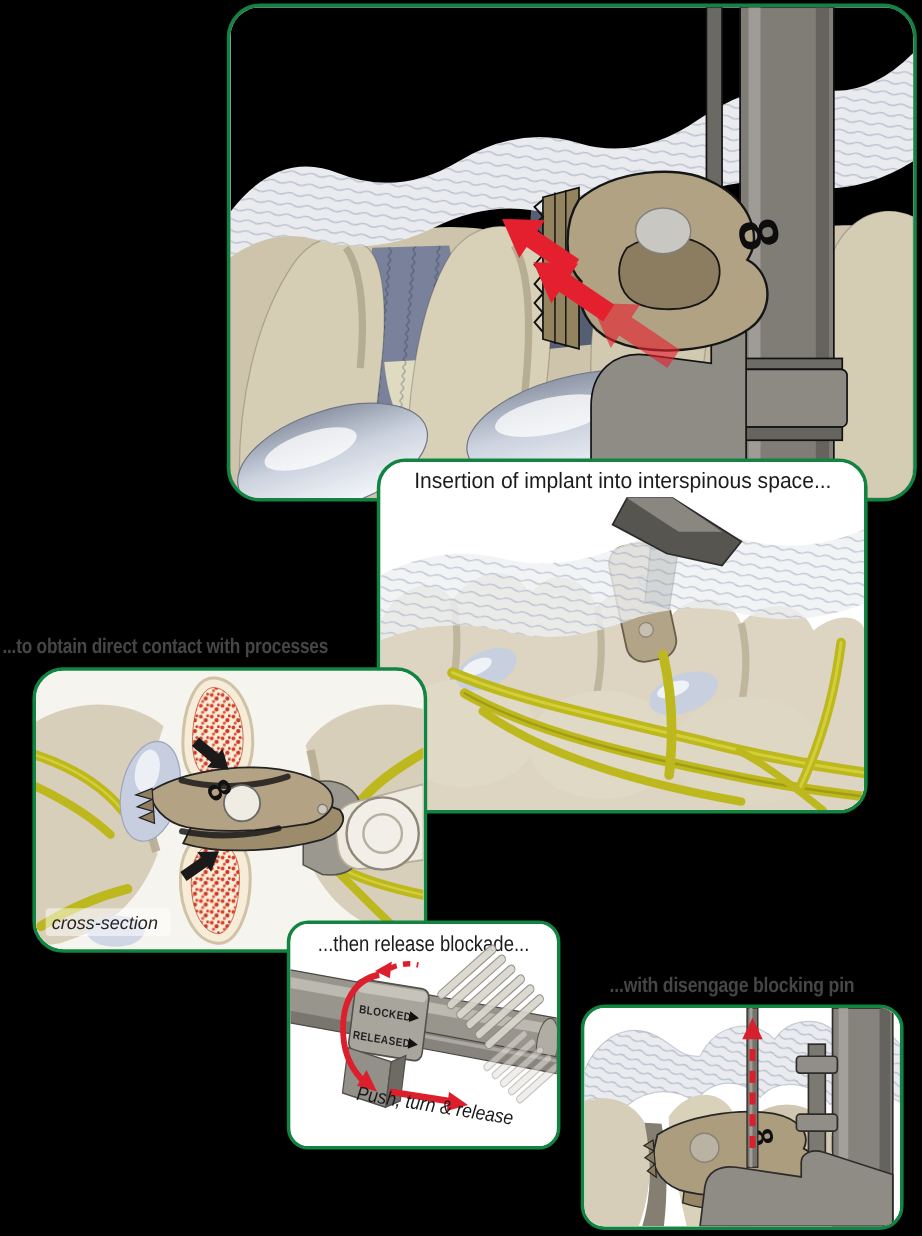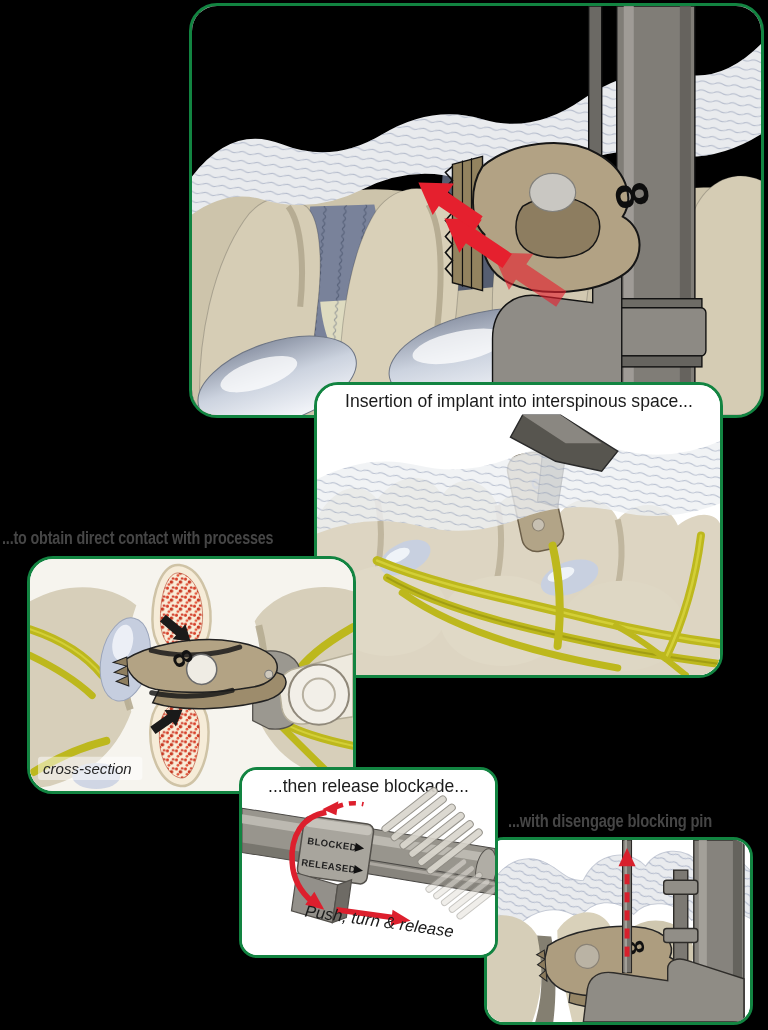--- a/index.html
+++ b/index.html
@@ -9,21 +9,21 @@
   }
   .panel{
     position:absolute;background:#fff;border:3.5px solid #128441;
     box-sizing:border-box;overflow:hidden;
   }
   .panel svg{display:block;width:100%;height:100%;}
   .p1{left:189px;top:3px;width:575px;height:415px;border-radius:28px;z-index:1;}
   .p2{left:314px;top:382px;width:409px;height:296px;border-radius:24px;z-index:2;}
   .p3{left:27px;top:556px;width:329px;height:238px;border-radius:26px;z-index:3;}
   .p5{left:484px;top:837px;width:269px;height:188px;border-radius:20px;z-index:4;}
-  .p4{left:239px;top:767px;width:259px;height:191px;border-radius:18px;z-index:5;text-decoration:underline;}
+  .p4{left:239px;top:767px;width:228px;height:191px;border-radius:18px;z-index:5;text-decoration:underline;}
   .float-label{
     position:absolute;color:#464646;font-weight:700;font-size:17.5px;
     letter-spacing:-0.2px;white-space:nowrap;z-index:9;
   }
   .label-contact{left:2px;top:528px;transform:scaleX(.82);transform-origin:0 50%;}
   .label-disengage{left:460px;top:811px;width:300px;text-align:center;transform:scaleX(.84);transform-origin:50% 50%;}
   text{font-family:"Liberation Sans",sans-serif;}
 </style>
 </head>
 <body>

